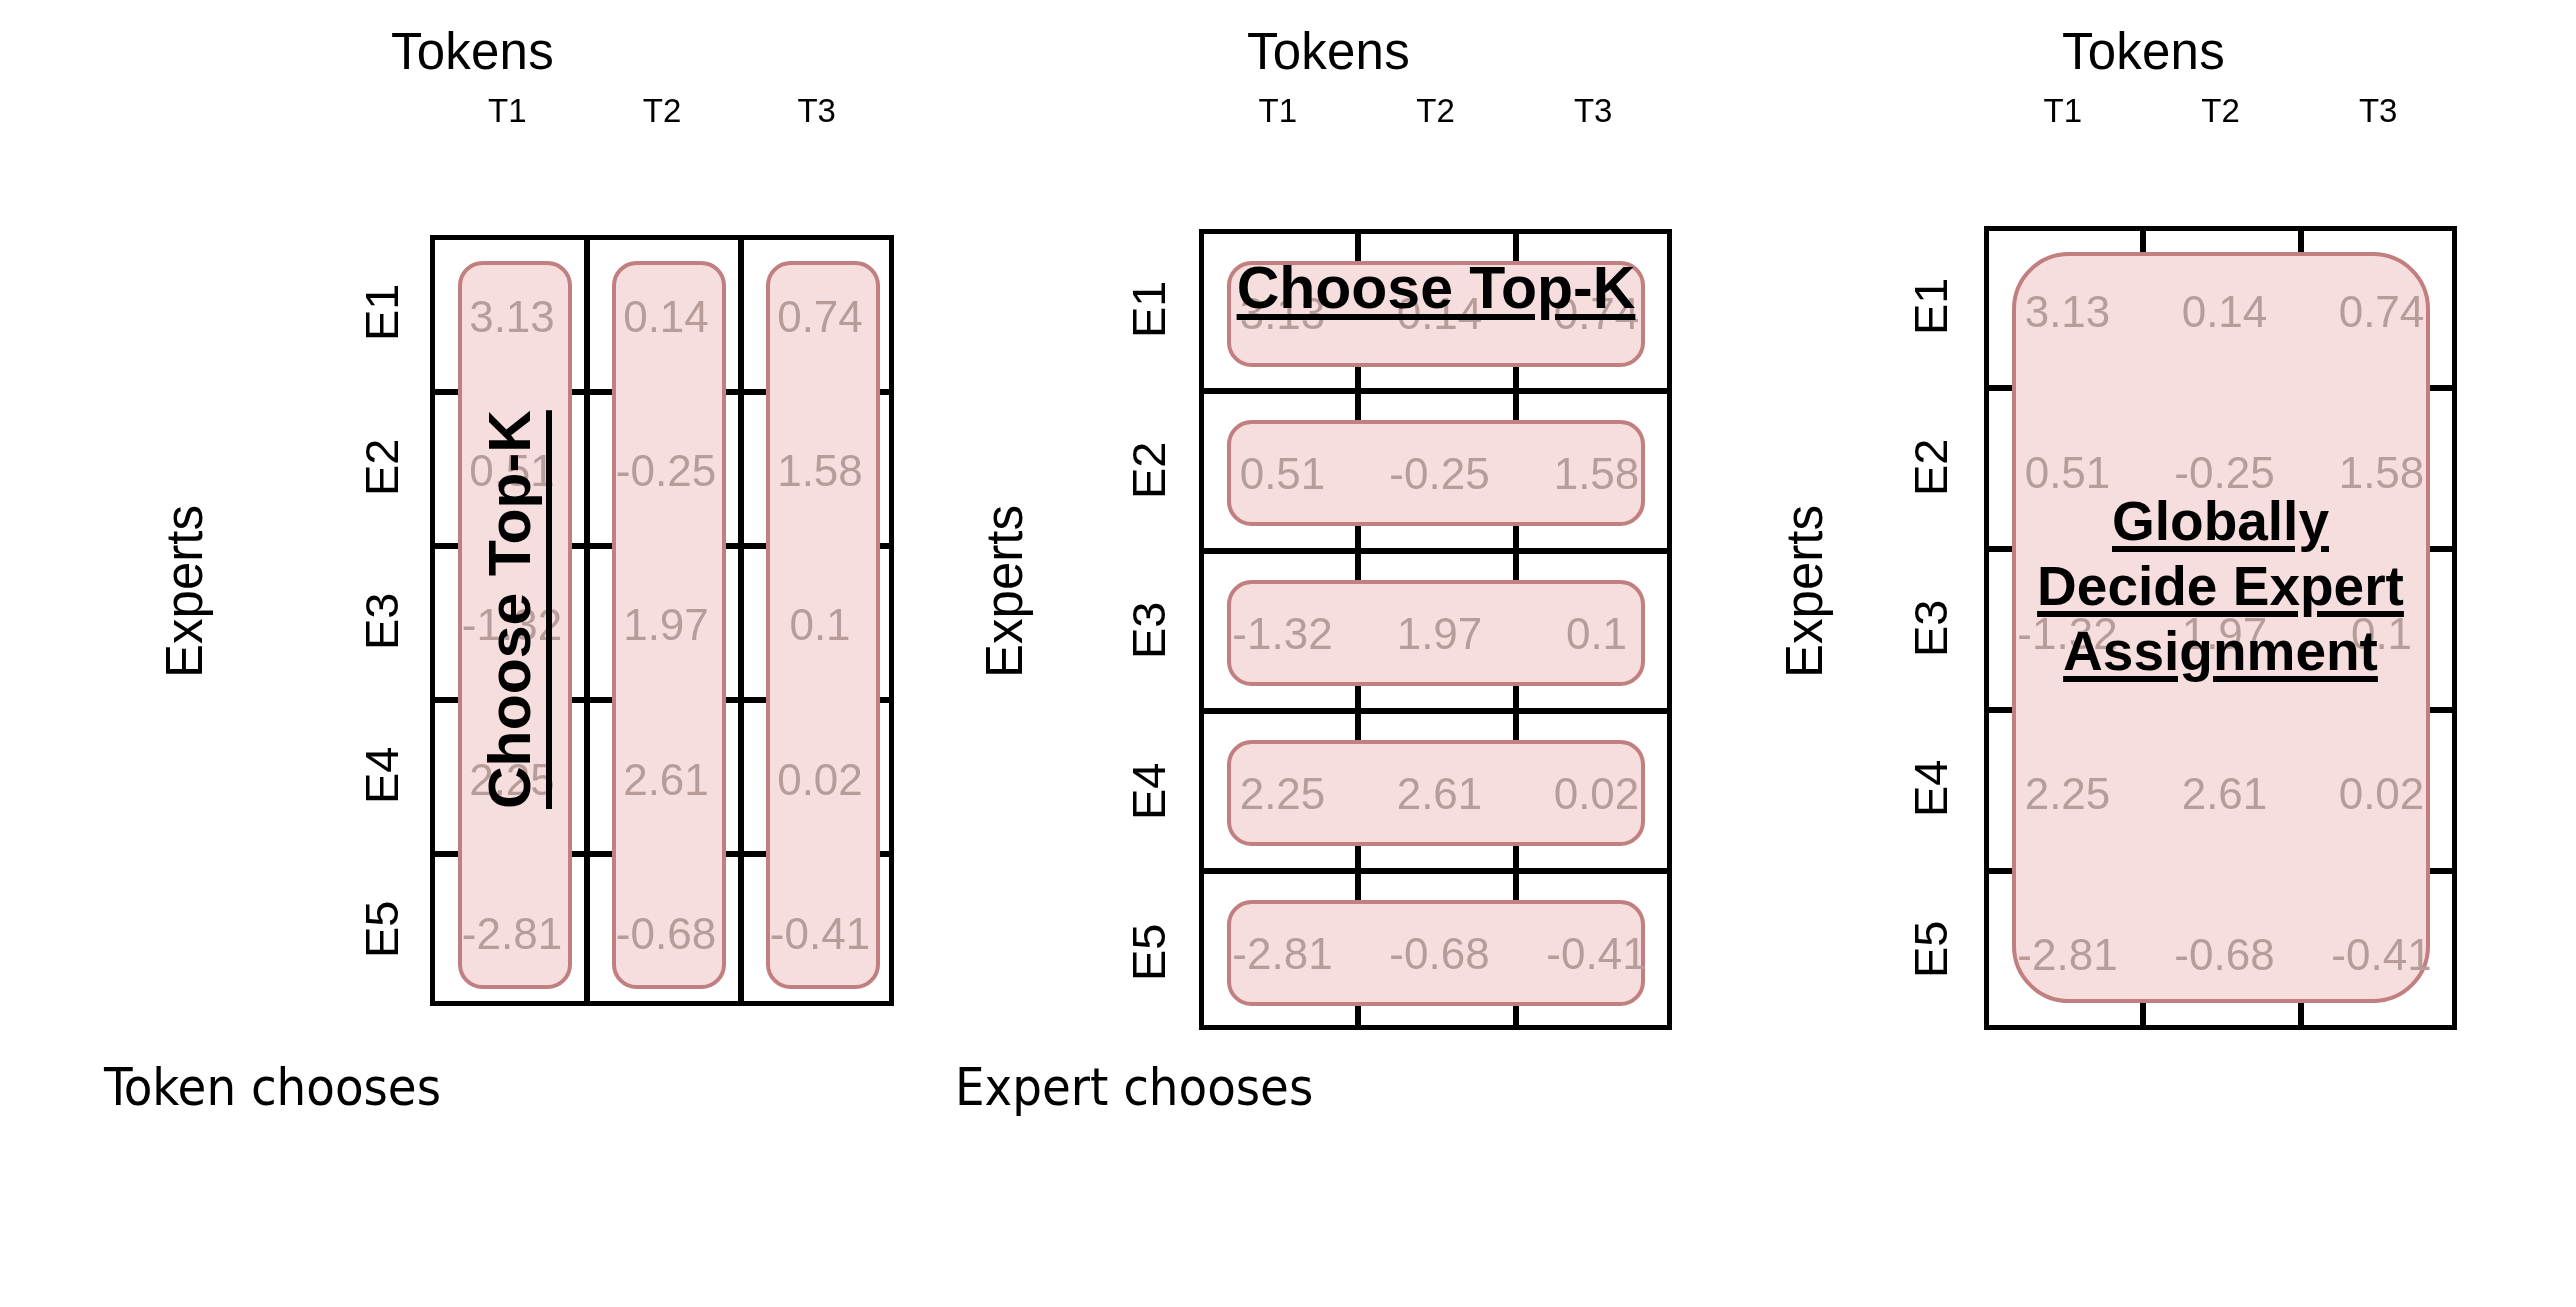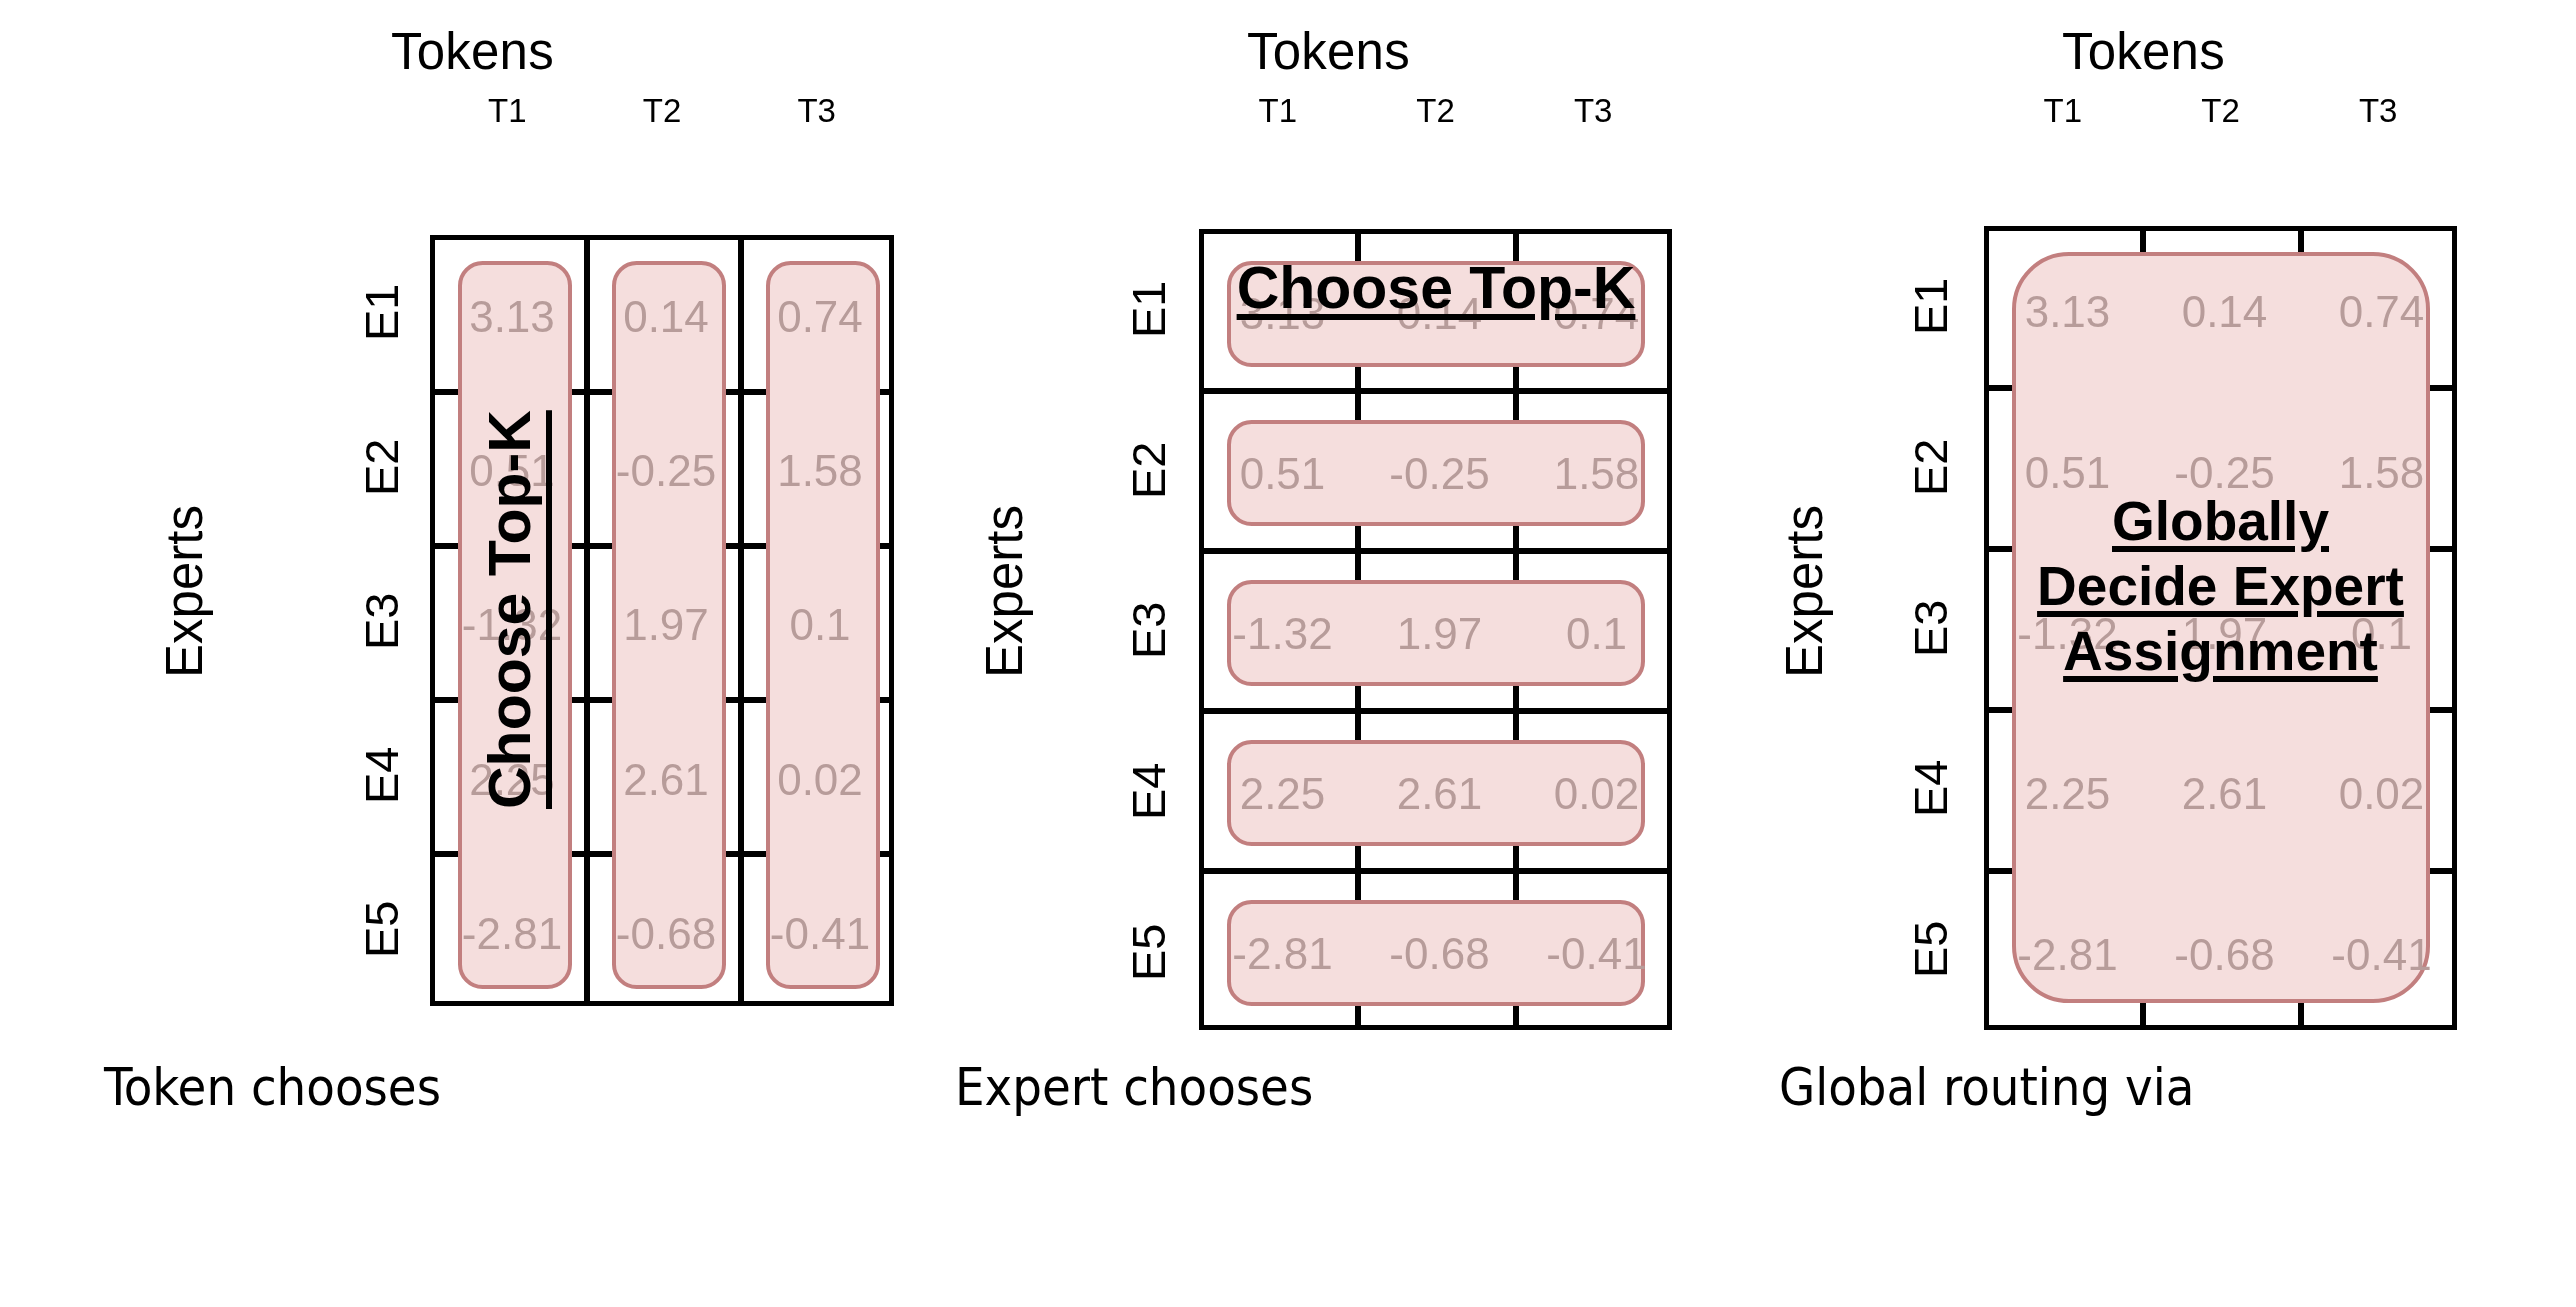--- a/index.html
+++ b/index.html
@@ -284,18 +284,17 @@
       <div class="cell" style="left:314px;top:643px;width:157px;height:161px;">-0.41</div>
     </div>
 
     <div class="callout multi" style="left:205px;top:473px;width:473px;font-size:55px;">
       <div>Globally</div>
       <div>Decide Expert</div>
       <div>Assignment</div>
     </div>
 
     <div class="caption" style="top:1041px;left:0px;">
-      <div>Global routing via</div>
     </div>
   </div>
 
 </div>
 
 
 </body></html>

